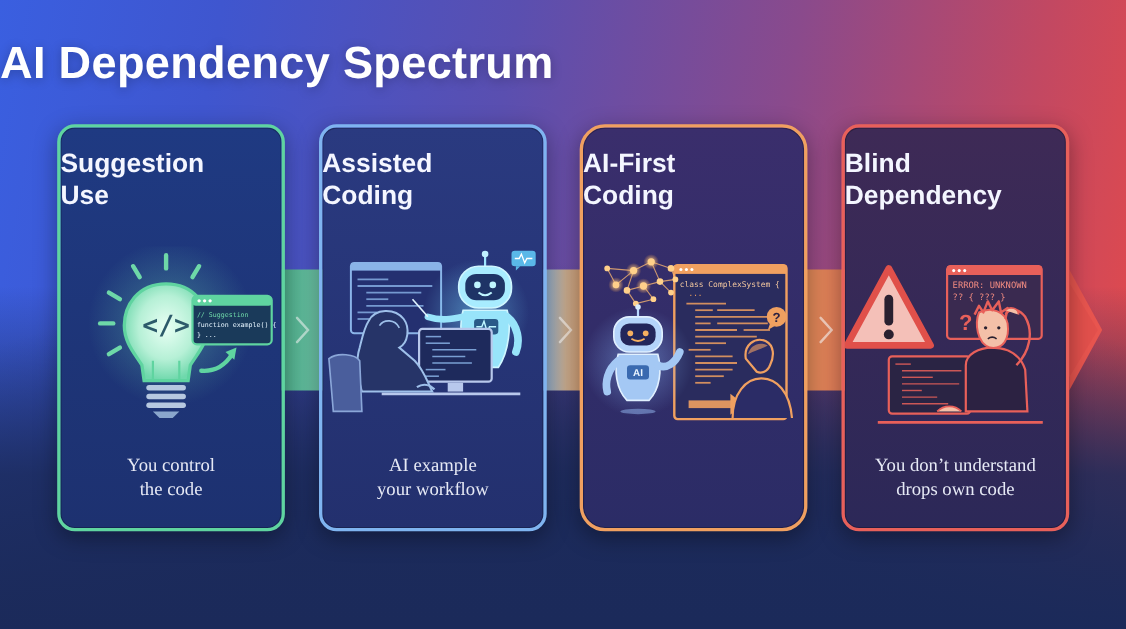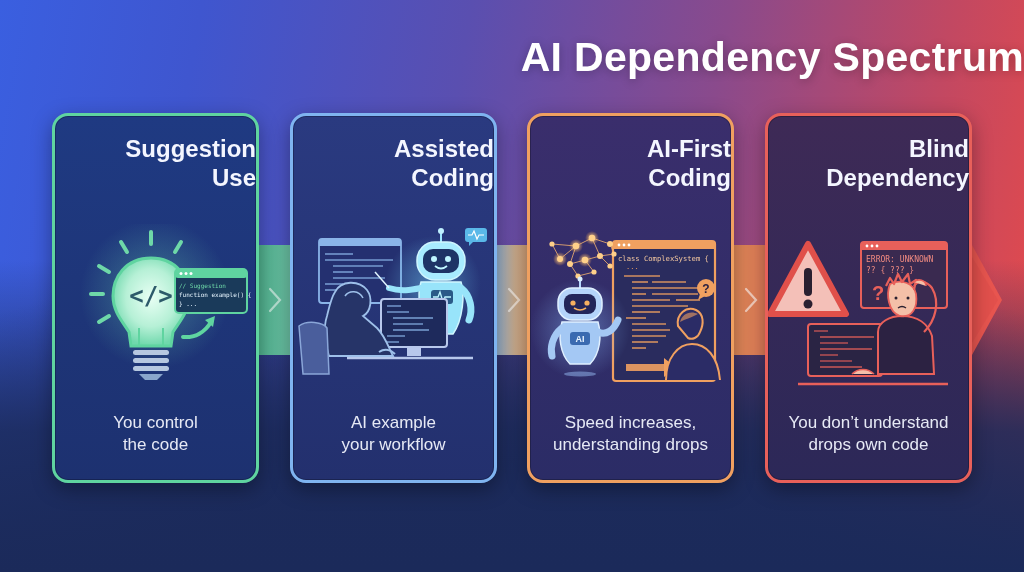--- a/index.html
+++ b/index.html
@@ -12,46 +12,47 @@
     position: relative;
     color: #fff;
   }
   .bg-bottom {
     position: absolute; left: 0; right: 0; top: 260px; bottom: 0;
     background: linear-gradient(180deg, rgba(27,42,90,0) 0%, rgba(27,42,90,0.85) 55%, #1b2a5a 100%);
     pointer-events: none;
   }
   .title {
     position: absolute; top: 34px; left: 0; width: 1024px;
-    text-align: right; font-size: 41px; font-weight: 700; letter-spacing: 0.3px;
+    text-align: left; font-size: 41px; font-weight: 700; letter-spacing: 0.3px;
     color: #ffffff; text-shadow: 0 2px 10px rgba(0,0,0,0.25);
   }
   .band {
     position: absolute; top: 245px; height: 110px;
   }
   .connector {
     position: absolute; top: 245px; height: 110px; width: 32px;
     display: flex; align-items: center; justify-content: center;
   }
   .connector svg { width: 14px; height: 26px; }
   .end-arrow { position: absolute; left: 972px; top: 245px; width: 32px; height: 110px; }
   .card {
     position: absolute; top: 113px; width: 207px; height: 370px;
     border-radius: 16px; border: 3px solid; overflow: hidden;
     box-shadow: 0 6px 20px rgba(0,0,0,0.35), inset 0 0 0 1px rgba(0,0,0,0.25);
   }
   .card-title {
     position: absolute; top: 18px; left: 0; width: 100%;
-    text-align: right; font-size: 24px; font-weight: 700; line-height: 29px; color: #f4f6ff;
+    text-align: left; font-size: 24px; font-weight: 700; line-height: 29px; color: #f4f6ff;
     white-space: pre-line;
   }
   .card-desc {
     position: absolute; top: 296px; left: 0; width: 100%;
     text-align: center; font-size: 17px; line-height: 22px; color: #e6e9f5;
     white-space: pre-line;
+    font-family: Liberation Serif, serif;
   }
   .illus { position: absolute; left: 0; top: 108px; width: 207px; height: 170px; }
   .illus svg { width: 207px; height: 170px; display: block; }
   .mono { font-family: "DejaVu Sans Mono", "Liberation Mono", monospace; }
 </style>
 </head>
 <body>
 
 <div class="bg-bottom"></div>
 
@@ -194,21 +195,21 @@
       <path d="M52,72 C56,66 66,66 70,74" fill="none" stroke="#9ec0ea" stroke-width="1.5"></path>
       <path d="M86,128 C92,124 98,126 102,130" stroke="#9ec0ea" stroke-width="2" fill="none"></path>
 
       <path d="M6,102 C14,96 30,98 34,104 L36,150 L10,150 Z" fill="#4a5e9c" stroke="#8aa6d8" stroke-width="1.5"></path>
     </svg>
   </div>
   <div class="card-desc">AI example
 your workflow</div>
 </div>
 
-<div class="card" style="left:527px;border-color:#f0a060;background:linear-gradient(180deg,#3a2e6c 0%,#2b2c66 100%);">
+<div class="card" style="left:527px;border-color:#f0a060;background:linear-gradient(180deg,#3a2e6c 0%,#2b2c66 100%);border-radius:23px;">
   <div class="card-title">AI-First
 Coding</div>
   <div class="illus">
     <svg viewBox="0 0 207 170">
       <defs>
         <radialGradient id="nodeGlow" cx="50%" cy="50%" r="50%">
           <stop offset="0%" stop-color="#ffe0a0"></stop>
           <stop offset="100%" stop-color="rgba(255,170,80,0)"></stop>
         </radialGradient>
         <radialGradient id="robot3Glow" cx="50%" cy="50%" r="50%">
@@ -299,22 +300,20 @@
         <circle cx="57" cy="79" r="2.6" fill="#f6b060"></circle>
       <path d="M44,84 Q50,88 56,84" stroke="#f6b060" stroke-width="1.6" fill="none"></path>
       <path d="M32,98 L68,98 C72,112 70,130 60,140 L40,140 C30,130 28,112 32,98 Z" fill="#a4c8f4" stroke="#e0f0ff" stroke-width="1.5"></path>
       <rect x="40" y="108" width="20" height="13" rx="3" fill="#3a6ab0"></rect>
       <text x="50" y="118" text-anchor="middle" font-size="9" font-weight="700" fill="#e8f4ff">AI</text>
       <path d="M32,104 C22,112 20,124 22,132" stroke="#a4c8f4" stroke-width="7" fill="none" stroke-linecap="round"></path>
       <path d="M68,108 C76,112 84,106 88,96" stroke="#a4c8f4" stroke-width="7" fill="none" stroke-linecap="round"></path>
       <ellipse cx="50" cy="150" rx="16" ry="2.5" fill="rgba(160,200,255,0.45)"></ellipse>
     </svg>
   </div>
-  <div class="card-desc">Speed increases,
-understanding drops</div>
 </div>
 
 <div class="card" style="left:765px;border-color:#e8605a;background:linear-gradient(180deg,#3e2a56 0%,#2c2858 100%);padding-left:32px;">
   <div class="card-title">Blind
 Dependency</div>
   <div class="illus">
     <svg viewBox="0 0 207 170">
 
       <rect x="93" y="18" width="86" height="66" rx="3" fill="#3a2a50" stroke="#e8605a" stroke-width="2"></rect>
       <rect x="93" y="18" width="86" height="8" fill="#e8605a"></rect>

